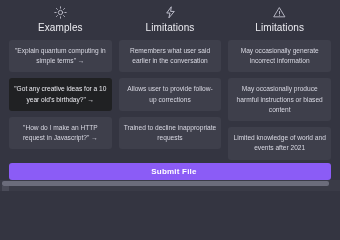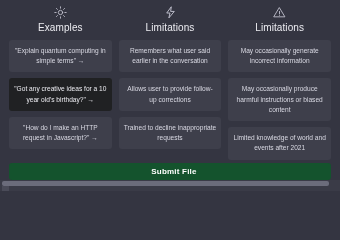--- a/index.html
+++ b/index.html
@@ -47,21 +47,21 @@
     color:#d9d9e3;
     min-height:27px;
     display:flex; align-items:center; justify-content:center;
   }
   .card.highlight { background:#202123; color:#ececf1; }
   .card.tall { min-height:37px; }
 
   .submit-wrap { position:absolute; left:0; right:0; bottom:11px; padding:0 9px; }
   .submit-btn {
     width:100%;
-    background:#14532d;
+    background:#8b5cf6;
     color:#ffffff;
     border:none;
     border-radius:3px;
     height:17px;
     font-family:"Liberation Sans", sans-serif;
     font-size:8px;
     font-weight:bold;
     letter-spacing:0.2px;
     cursor:pointer;
     padding-left:8px;

